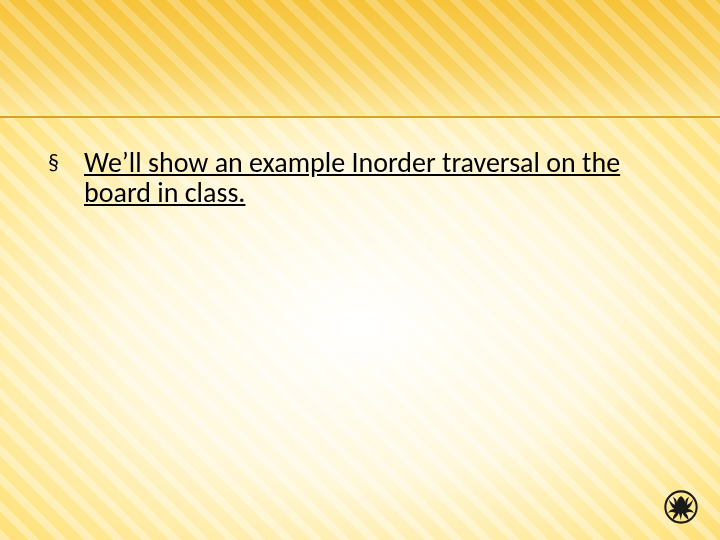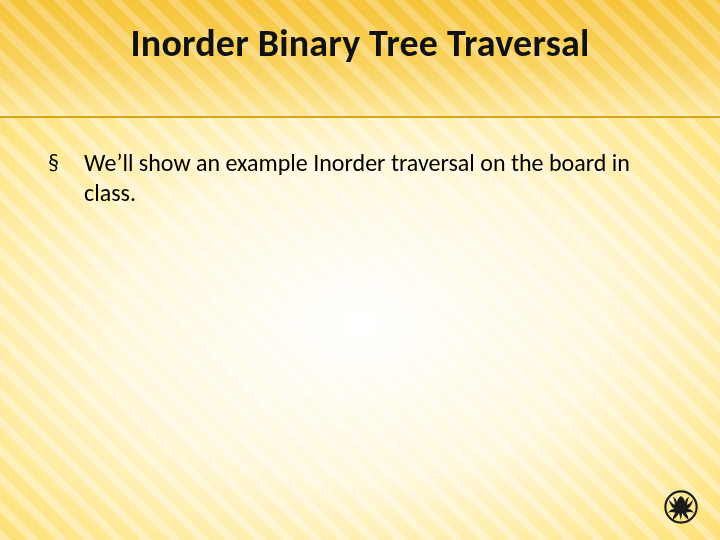--- a/index.html
+++ b/index.html
@@ -78,23 +78,24 @@
   .bullet-marker {
     flex: 0 0 auto;
     width: 18px;
     font-size: 22px;
     line-height: 30px;
     color: #000;
     margin-right: 18px;
   }
   .bullet-text {
     flex: 1 1 auto;
-    font-size: 24px;
+    font-size: 28px;
     line-height: 30px;
     color: #000;
+    text-decoration: underline;
   }
   .logo {
     position: absolute;
     right: 22px;
     bottom: 16px;
     width: 34px;
     height: 34px;
   }
   .logo svg {
     width: 34px;
@@ -102,21 +103,20 @@
     display: block;
   }
 </style>
 </head>
 <body>
 
 <div class="slide">
 
   <div class="title-band"></div>
 
-  <div class="title">Inorder Binary Tree Traversal</div>
 
   <div class="body">
     <div class="bullet-row">
       <div class="bullet-marker">§</div>
       <div class="bullet-text">We’ll show an example Inorder traversal on the board in class.</div>
     </div>
   </div>
 
   <div class="logo">
     <svg viewBox="0 0 100 100">

